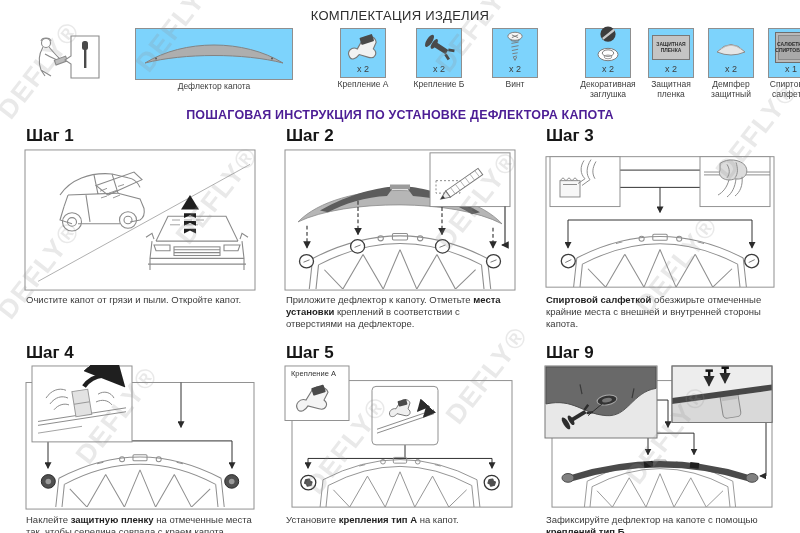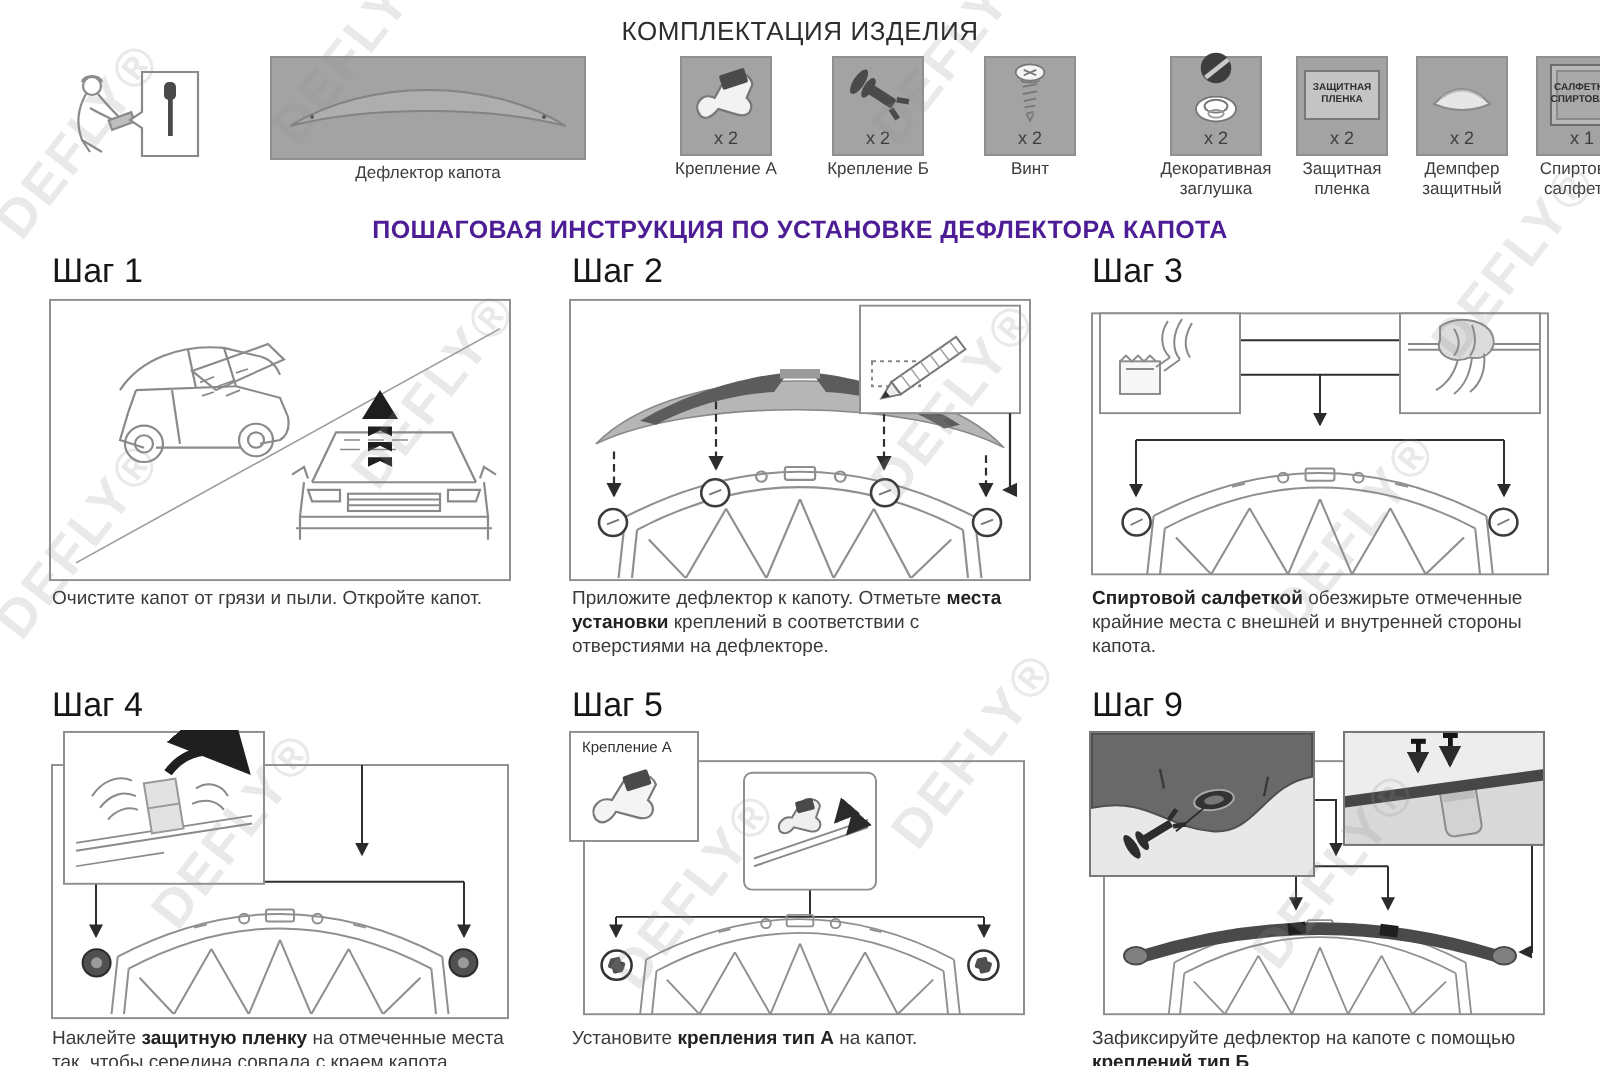--- a/index.html
+++ b/index.html
@@ -12,21 +12,21 @@
   
   .kit-title{
     text-align:center;font-size:13px;font-weight:normal;color:#2d2d2d;
     margin:8px 0 5px 0;letter-spacing:.3px;
   }
   
   .kit-row{display:flex;align-items:flex-start;padding-left:33px;height:74px;}
   .unpack{width:68px;height:52px;margin-top:2px;flex:none;}
   .part{display:flex;flex-direction:column;align-items:center;flex:none;}
   .part-box{
-    width:46px;height:50px;border:1px solid #8f8f8f;background:#a3a3a3;
+    width:46px;height:50px;border:1px solid #8f8f8f;background:#7dd3fc;
     box-sizing:border-box;display:flex;flex-direction:column;align-items:center;justify-content:flex-end;
   }
   .part-box .ic{flex:1;display:flex;align-items:center;justify-content:center;width:100%;}
   .count{font-size:9px;color:#3d3d3d;line-height:1.1;padding-bottom:2px;}
   .part-label{font-size:8.5px;color:#3d3d3d;text-align:center;margin-top:2px;line-height:1.15;}
   .col-deflector{width:186px;margin-left:2px;padding-left:18px;}
   .col-deflector .part-box{width:158px;height:52px;justify-content:center;}
   .col-a{width:56px;margin-left:28px;}
   .col-b{width:56px;margin-left:20px;}
   .col-screw{width:56px;margin-left:20px;}
@@ -48,21 +48,21 @@
   }
   
   .instr-title{
     text-align:center;font-size:12.5px;font-weight:bold;color:#4c1d95;
     margin:6px 0 2px 0;letter-spacing:.2px;
   }
   .steps{
     display:grid;grid-template-columns:232px 232px 232px;
     justify-content:space-between;padding:0 24px;row-gap:10px;
   }
-  .step-title{font-size:17px;font-weight:normal;color:#161616;margin:2px 0 3px 2px;line-height:1.15;}
+  .step-title{font-size:17px;font-weight:bold;color:#161616;margin:2px 0 3px 2px;line-height:1.15;}
   .step-figure{position:relative;}
   .step-figure svg{display:block;}
   .step-caption{font-size:9.5px;color:#3a3a3a;line-height:1.3;margin-top:3px;padding-left:2px;}
   .step-caption b{color:#222;}
   .inset-a-label{position:absolute;top:4px;left:7px;font-size:7.5px;color:#333;z-index:2;}
   
   .wm{position:absolute;inset:0;z-index:5;pointer-events:none;}
   .wm span{
     position:absolute;font-weight:bold;font-size:27px;letter-spacing:1.5px;
     color:rgba(145,145,145,0.20);transform:rotate(-52deg);white-space:nowrap;

